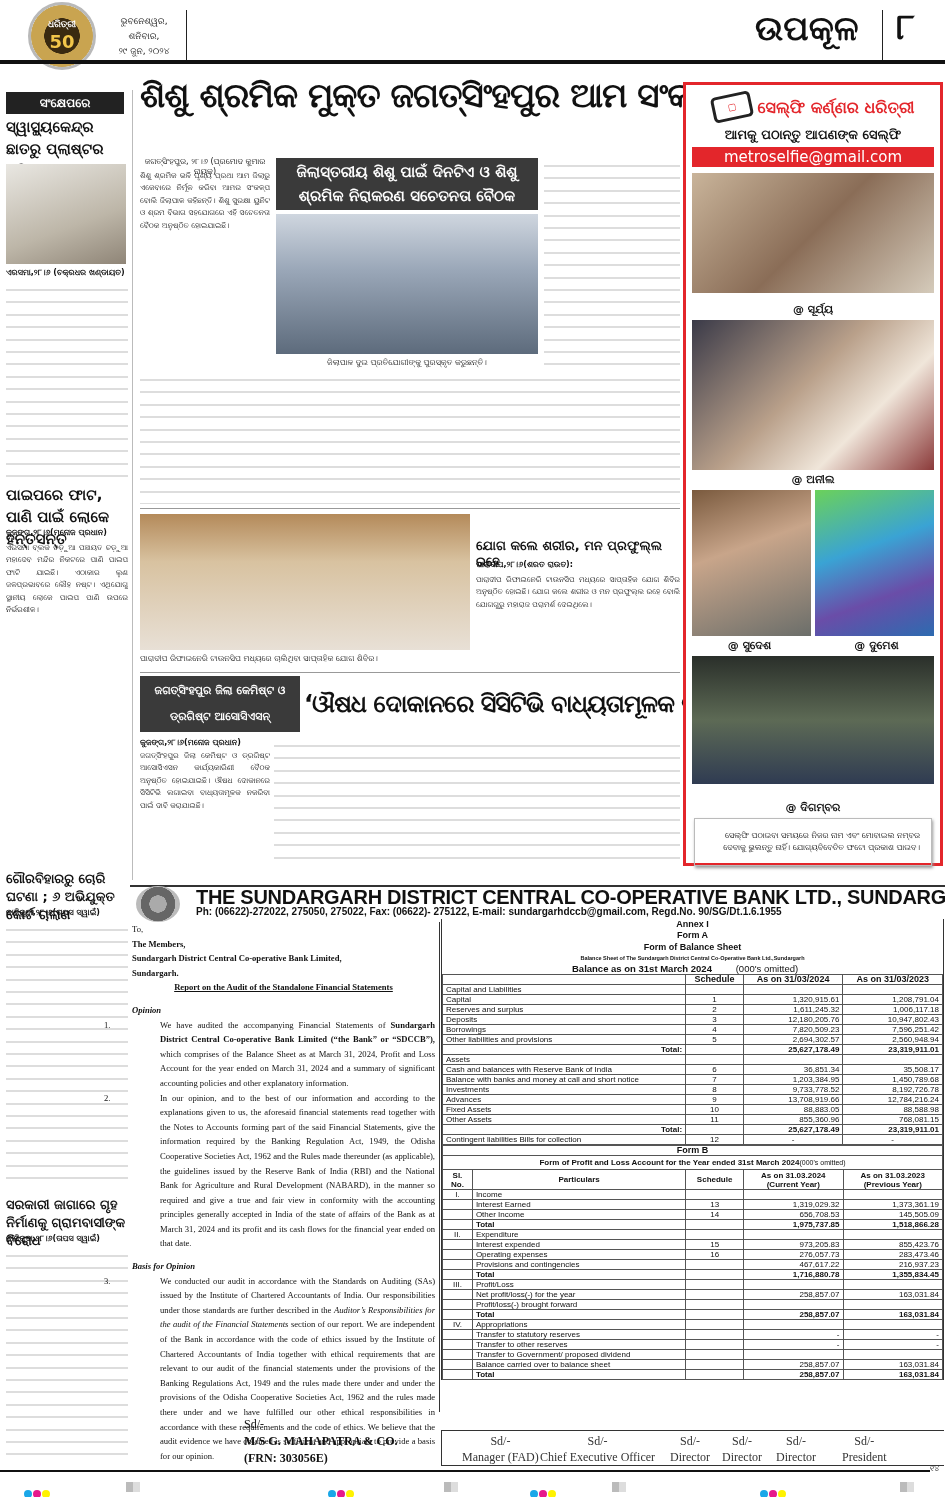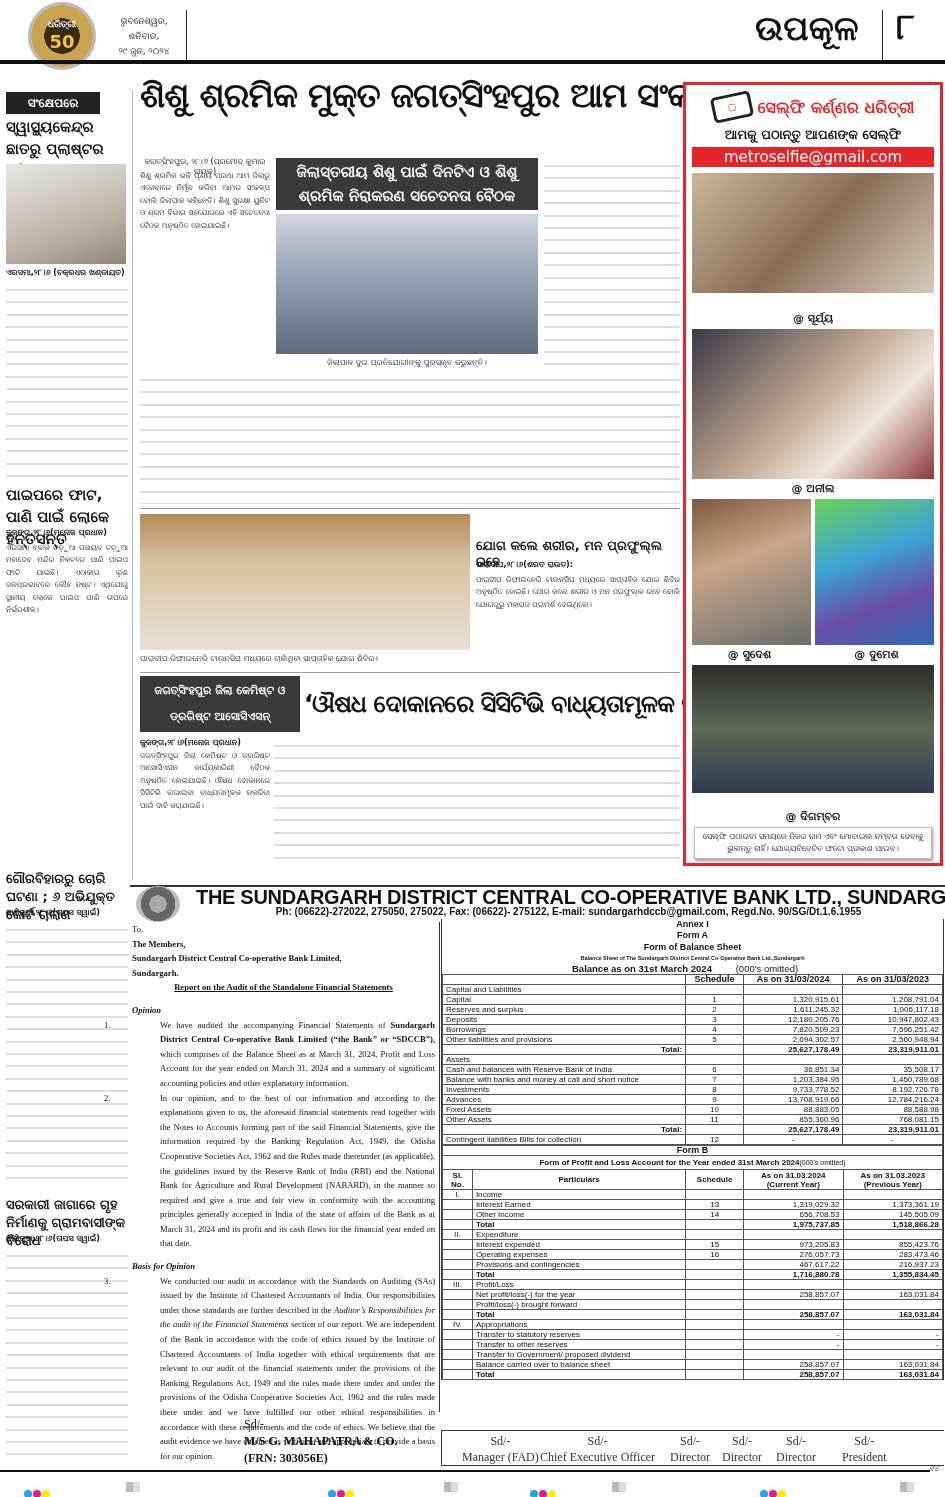--- a/index.html
+++ b/index.html
@@ -9,37 +9,37 @@
 #logo{left:28px;top:2px;width:68px;height:68px;border-radius:50%;background:radial-gradient(circle,#3a2a10 0 40%,#c9a450 41% 70%,#f3e3b8 71%);border:3px solid #b9b9b9}
 #logo .lt{position:absolute;left:0;right:0;top:14px;text-align:center;color:#fff;font-size:9px;font-weight:bold}
 #logo .ln{position:absolute;left:0;right:0;top:26px;text-align:center;color:#f2c64a;font-size:18px;font-weight:bold}
 #dateline{left:104px;top:14px;width:80px;font-size:9px;line-height:15px;text-align:center}
 #datesep{left:186px;top:10px;width:1px;height:50px;background:#222}
 #section{left:755px;top:8px;font-size:34px;font-weight:bold}
 #secsep{left:882px;top:10px;width:1px;height:52px;background:#222}
 #pgnum{left:896px;top:6px;font-size:36px;font-weight:bold}
 #toprule{left:0;top:60px;width:945px;height:4px;background:#111}
 
-.brief-tag{left:6px;top:92px;width:94px;height:22px;background:#222;color:#fff;font-size:12px;font-weight:bold;text-align:center;line-height:22px}
+.brief-tag{left:6px;top:92px;width:118px;height:22px;background:#222;color:#fff;font-size:12px;font-weight:bold;text-align:center;line-height:22px}
 .lhead{font-size:15px;font-weight:bold;line-height:22px}
 .byline{font-size:8px;font-weight:bold}
 .textblk{font-size:7.5px;line-height:12.4px;color:#222;text-align:justify;overflow:hidden}
 .photo{background:#999;overflow:hidden}
 .caption{font-size:8px;color:#222}
 
 #mainhead{left:140px;top:74px;width:540px;font-size:34px;font-weight:bold;line-height:42px;letter-spacing:-1px;white-space:nowrap}
 .darkbox{background:#3a3a3a;color:#fff;font-weight:bold;text-align:center}
 
 #selfie{left:683px;top:82px;width:260px;height:784px;border:3px solid #e3262b;background:#fff}
 .selfie-email{background:#e3262b;color:#fff;font-size:15px;text-align:center}
 .scap{font-size:11px;text-align:center;font-weight:bold}
 
 #bank{left:130px;top:885px;width:815px;height:580px;border-top:2px solid #333}
 #bank-title{left:196px;top:886px;width:745px;font-size:20px;font-weight:bold;text-align:center;letter-spacing:-0.3px;font-family:"Liberation Sans",sans-serif;white-space:nowrap}
-#bank-sub{left:196px;top:906px;width:745px;font-size:10px;font-weight:bold;text-align:center;font-family:"Liberation Sans",sans-serif}
+#bank-sub{left:196px;top:906px;width:745px;font-size:10px;font-weight:bold;font-family:"Liberation Sans",sans-serif}
 #bank-seal{left:136px;top:886px;width:44px;height:36px;border-radius:50%;background:radial-gradient(circle,#aaa 0 30%,#666 31% 60%,#bbb 61%)}
 #audit{left:132px;top:922px;width:308px;height:490px;font-family:"Liberation Serif",serif;font-size:8.6px;line-height:14.6px;color:#111;border-right:1px solid #333;padding-right:4px}
 #audit p{text-align:justify}
 .num{display:inline-block;width:28px}
 .ind{padding-left:28px;text-indent:-28px}
 #fin{left:441px;top:919px;width:503px;font-family:"Liberation Sans",sans-serif;font-size:8px;border-left:1px solid #333;border-right:1px solid #333}
 #fin table{width:100%;border-collapse:collapse}
 #fin td{border:1px solid #555;padding:0 3px;height:9.6px;line-height:9px;white-space:nowrap}
 .c{text-align:center}.r{text-align:right}.b{font-weight:bold}
 .ctr{text-align:center;font-weight:bold}
@@ -107,34 +107,34 @@
 <div class="abs textblk" style="left:274px;top:738px;width:406px;height:128px;background:repeating-linear-gradient(#fff 0 7px,#ddd 7px 9px,#fff 9px 12.4px)"></div>
 
 <div class="abs" id="selfie">
   <div style="height:36px;margin:4px 6px 0;display:flex;align-items:center;justify-content:center;gap:6px">
     <span style="display:inline-block;width:40px;height:26px;border:3px solid #222;border-radius:5px;background:#fff;color:#e3262b;font-size:9px;text-align:center;line-height:20px;transform:rotate(-12deg)">▢</span>
     <span style="color:#e3262b;font-size:16px;font-weight:bold">ସେଲ୍‌ଫି କର୍ଣ୍ଣର ଧରିତ୍ରୀ</span>
   </div>
   <div style="text-align:center;font-size:13px;font-weight:bold;margin-top:2px">ଆମକୁ ପଠାନ୍ତୁ ଆପଣଙ୍କ ସେଲ୍‌ଫି</div>
   <div class="selfie-email" style="margin:4px 6px 0;height:20px;line-height:20px">metroselfie@gmail.com</div>
   <div class="photo" style="margin:6px 6px 0;height:120px;background:linear-gradient(135deg,#c9b49a,#8a6d57 50%,#d5cbbb)"></div>
-  <div class="scap" style="margin-top:19px">@ ସୂର୍ଯ୍ୟ</div>
+  <div class="scap" style="margin-top:10px">@ ସୂର୍ଯ୍ୟ</div>
   <div class="photo" style="margin:4px 6px 0;height:150px;background:linear-gradient(135deg,#3a3a48,#b9a08a 45%,#f0e6da 70%,#8b3a3a)"></div>
   <div class="scap" style="margin-top:3px">@ ଅନୀଲ</div>
   <div style="display:flex;gap:4px;margin:4px 6px 0">
     <div class="photo" style="flex:1;height:146px;background:linear-gradient(160deg,#7a5a3e,#c8a58a 40%,#6b6e6a)"></div>
     <div class="photo" style="flex:1;height:146px;background:linear-gradient(160deg,#6bd15a,#3aa3d4 40%,#6a4da8 70%,#2d6bb0)"></div>
   </div>
   <div style="display:flex;margin-top:3px">
     <div class="scap" style="flex:1">@ ସୁଦେଶ</div>
     <div class="scap" style="flex:1">@ ଦୁମେଶ</div>
   </div>
   <div class="photo" style="margin:4px 6px 0;height:128px;background:linear-gradient(180deg,#2a2f2a,#5d6a55 50%,#2f3b52)"></div>
   <div class="scap" style="margin-top:17px">@ ଦିଗମ୍ବର</div>
-  <div style="margin:4px 8px 0;border:1px solid #bbb;box-shadow:1px 2px 3px #999;font-size:8px;line-height:12px;text-align:center;padding:3px">ସେଲ୍‌ଫି ପଠାଇବା ସମୟରେ ନିଜର ନାମ ଏବଂ ମୋବାଇଲ ନମ୍ବର ଦେବାକୁ ଭୁଲନ୍ତୁ ନାହିଁ। ଯୋଗ୍ୟବିବେଚିତ ଫଟୋ ପ୍ରକାଶ ପାଇବ।</div>
+  <div style="margin:4px 8px 0;border:1px solid #bbb;box-shadow:1px 2px 3px #999;font-size:8px;line-height:12px;text-align:right;padding:11px">ସେଲ୍‌ଫି ପଠାଇବା ସମୟରେ ନିଜର ନାମ ଏବଂ ମୋବାଇଲ ନମ୍ବର ଦେବାକୁ ଭୁଲନ୍ତୁ ନାହିଁ। ଯୋଗ୍ୟବିବେଚିତ ଫଟୋ ପ୍ରକାଶ ପାଇବ।</div>
 </div>
 
 <div class="abs" id="bank"></div>
 <div class="abs" id="bank-seal"></div>
 <div class="abs" id="bank-title">THE SUNDARGARH DISTRICT CENTRAL CO-OPERATIVE BANK LTD., SUNDARGARH-770 001</div>
 <div class="abs" id="bank-sub">Ph: (06622)-272022, 275050, 275022, Fax: (06622)- 275122, E-mail: sundargarhdccb@gmail.com, Regd.No. 90/SG/Dt.1.6.1955</div>
 
 <div class="abs" id="audit">
   <div>To,</div>
   <div style="font-weight:bold">The Members,</div>

